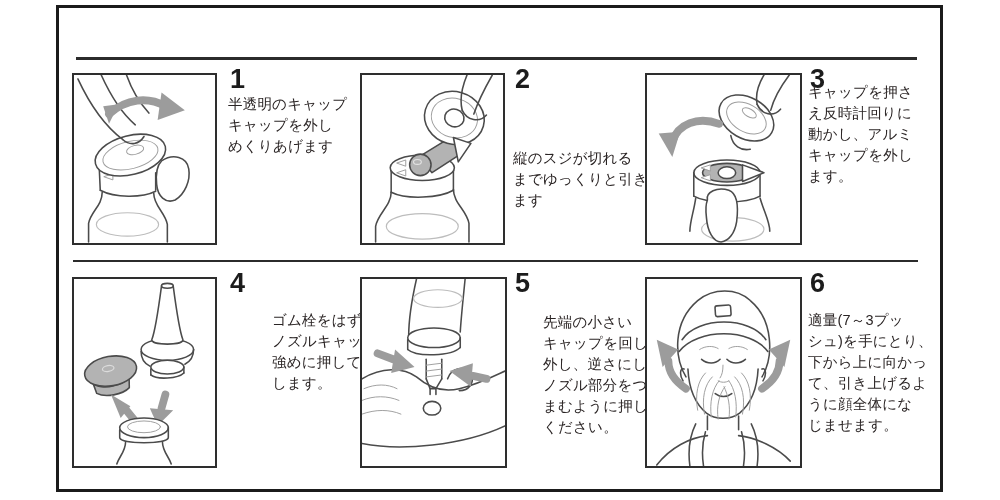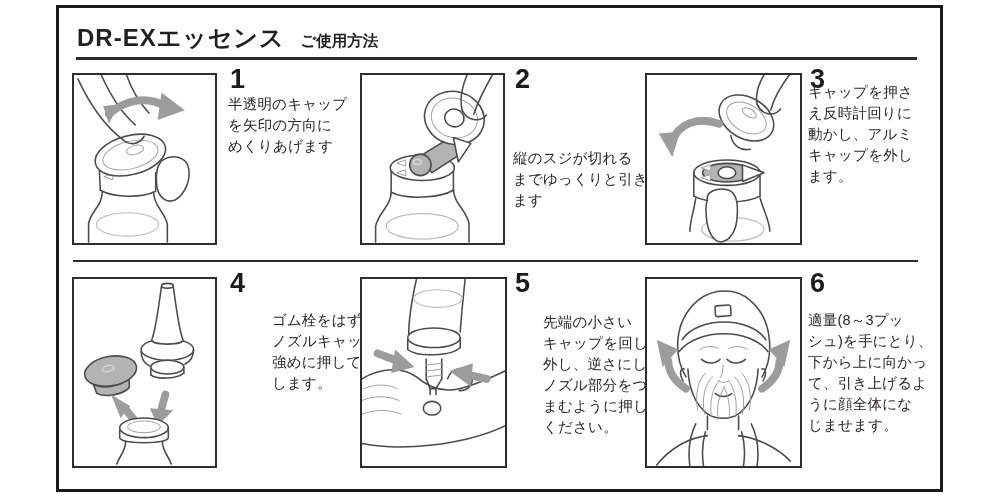--- a/index.html
+++ b/index.html
@@ -50,24 +50,20 @@
   .illus .md{stroke:#9e9e9e;stroke-width:1;}
   .illus .arrow{fill:#9c9c9c;stroke:none;}
   .illus .arrowline{stroke:#9c9c9c;stroke-width:8;fill:none;}
 </style>
 </head>
 <body>
 
 <div class="canvas">
   <div class="frame"></div>
 
-  <div class="title-row">
-    <span class="title-main">DR-EXエッセンス</span>
-    <span class="title-sub">ご使用方法</span>
-  </div>
   <div class="title-rule"></div>
   <div class="mid-rule"></div>
 
   <div class="step">
     <div class="illus s1-box">
       <svg viewBox="0 0 145 172" preserveAspectRatio="none">
         <path d="M29,120 C29,134 17,140 15,152 L15,171"></path>
         <path d="M82,121 C82,134 94,141 96,153 L96,171"></path>
         <ellipse class="lt" cx="55" cy="153" rx="32" ry="12"></ellipse>
         <path d="M26,96 L27,118"></path>
@@ -86,21 +82,21 @@
         <path class="fillw" d="M90,88 C102,80 116,84 118,96 C120,108 114,122 104,128 C94,132 86,124 85,112 C84,102 85,93 90,88 Z"></path>
         <g>
           <path class="arrowline" d="M36,40 C54,24 76,22 94,32"></path>
           <polygon class="arrow" points="90,18 114,36 86,46"></polygon>
           <polygon class="arrow" points="30,32 46,30 36,50"></polygon>
         </g>
       </svg>
     </div>
     <div class="num s1-num">1</div>
     <div class="txt s1-txt">半透明のキャップ
-を矢印の方向に
+キャップを外し
 めくりあげます</div>
   </div>
 
   <div class="step">
     <div class="illus s2-box">
       <svg viewBox="0 0 145 172" preserveAspectRatio="none">
         <path d="M30,120 C30,134 16,142 14,155 L14,171"></path>
         <path d="M94,117 C94,131 108,139 110,152 L110,171"></path>
         <ellipse class="lt" cx="62" cy="155" rx="37" ry="13"></ellipse>
         <path d="M30,94 L30,120"></path>
@@ -263,20 +259,20 @@
         <path d="M113,191 C115,176 113,160 107,148 M99,191 C101,178 100,166 97,156"></path>
         <g>
           <path class="arrowline" d="M40,112 C28,104 22,94 22,84"></path>
           <polygon class="arrow" points="10,62 32,72 16,90"></polygon>
           <path class="arrowline" d="M118,112 C130,104 136,94 136,84"></path>
           <polygon class="arrow" points="147,62 125,72 141,90"></polygon>
         </g>
       </svg>
     </div>
     <div class="num s6-num">6</div>
-    <div class="txt s6-txt">適量(8～3プッ
+    <div class="txt s6-txt">適量(7～3プッ
 シュ)を手にとり、
 下から上に向かっ
 て、引き上げるよ
 うに顔全体にな
 じませます。</div>
   </div>
 </div>
 
 </body></html>

